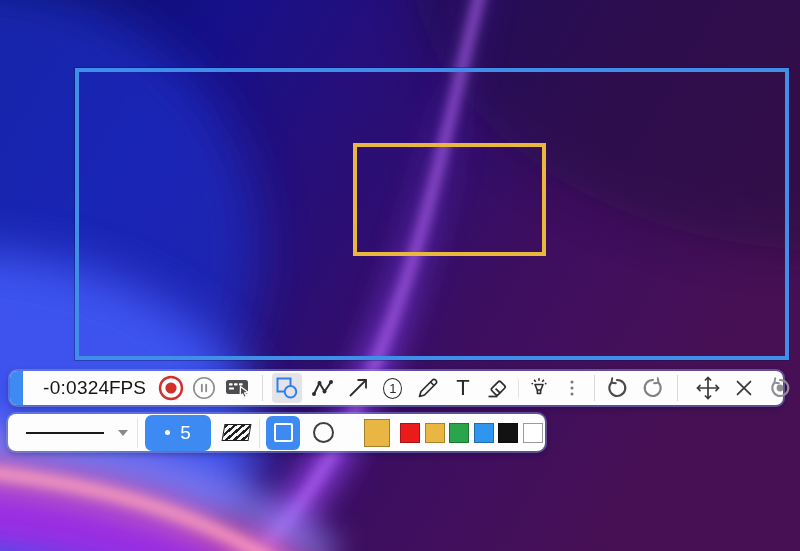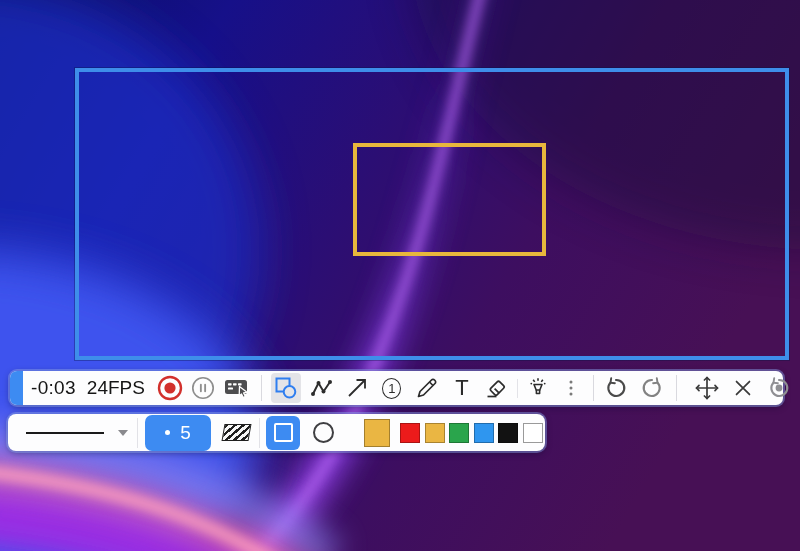--- a/index.html
+++ b/index.html
@@ -14,22 +14,22 @@
     border:4px solid #E8B73C;box-sizing:border-box;}
 
   
   .toolbar{position:absolute;background:#fdfdfe;display:flex;align-items:center;
     box-shadow:0 0 0 2px rgba(140,165,235,.45),0 2px 7px rgba(8,8,40,.45);}
   .main-toolbar{left:10px;top:371px;width:773px;height:34px;border-radius:7px;}
   .style-toolbar{left:8px;top:414px;width:537px;height:37px;border-radius:8px;padding-left:8px;box-sizing:border-box;}
 
   .drag-handle{width:13px;height:34px;background:#3D8BF2;border-radius:7px 0 0 7px;flex:0 0 auto;}
 
-  .t-timer{margin-left:8px;font-size:19px;color:#151515;letter-spacing:.3px;white-space:nowrap;}
-  .t-fps{margin-left:11px;font-size:19px;color:#151515;white-space:nowrap;text-align:center;}
+  .t-timer{margin-left:20px;font-size:19px;color:#151515;letter-spacing:.3px;white-space:nowrap;}
+  .t-fps{font-size:19px;color:#151515;white-space:nowrap;text-align:center;}
 
   .tbtn{width:28px;height:28px;flex:0 0 auto;display:flex;align-items:center;justify-content:center;
     background:transparent;border:none;padding:0;border-radius:4px;cursor:default;}
   .tbtn svg{display:block;}
   .tbtn.selected{background:#e4e4e8;width:30px;height:30px;}
 
   .sep{width:1px;height:26px;background:#d9d9df;flex:0 0 auto;}
   .sep.short{height:19px;background:#e3e3e8;}
   .sep.s2{height:30px;background:#e2e2e7;}
 

